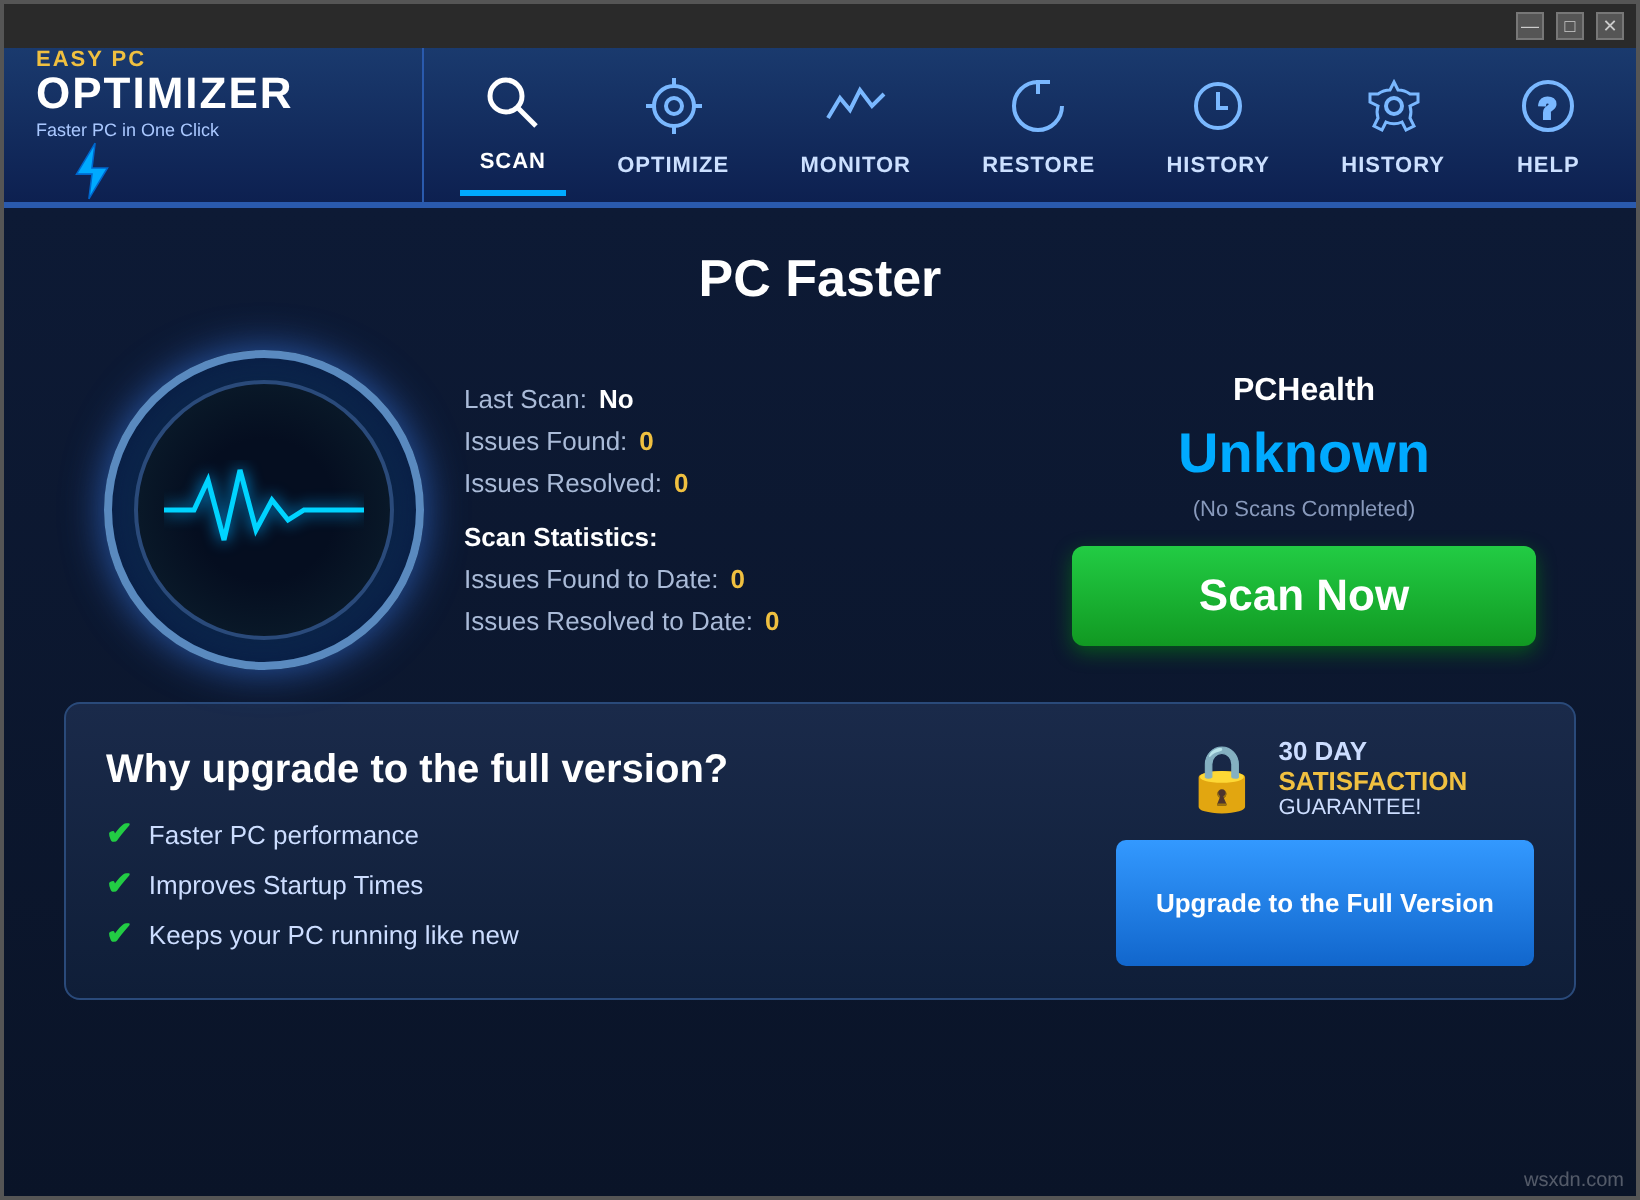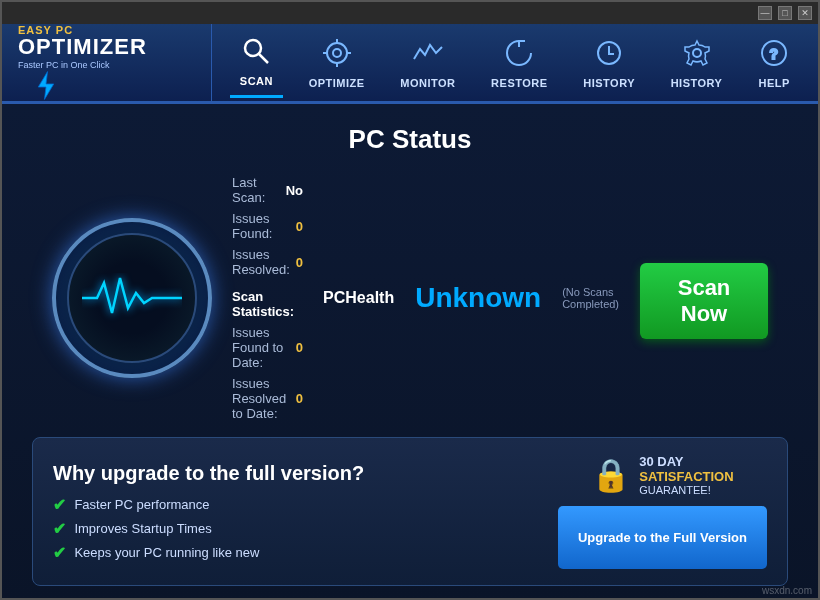--- a/index.html
+++ b/index.html
@@ -204,23 +204,23 @@
     }
     .section-title {
       font-weight: bold;
       color: white;
       margin-top: 6px;
     }
 
     
     .pchealth-area {
       display: flex;
-      flex-direction: row;
-      align-items: center;
-      gap: 21px;
+      flex-direction: column;
+      align-items: center;
+      gap: 6px;
       min-width: 200px;
     }
     .pchealth-label {
       color: white;
       font-size: 16px;
       font-weight: bold;
     }
     .pchealth-status {
       color: #00aaff;
       font-size: 28px;
@@ -430,21 +430,21 @@
             <text x="16" y="22" text-anchor="middle" fill="#7ab8ff" font-size="14" font-weight="bold">?</text>
           </svg>
       </span>
       <span>HELP</span>
     </div>
   </nav>
 </div>
 
 <div class="main">
 
-  <div class="page-title">PC Status</div>
+  <div class="page-title">PC Faster</div>
 
   <div class="status-panel">
 
     <div class="gauge-circle">
       <div class="gauge-inner">
         <svg class="heartbeat-svg" viewBox="0 0 100 50">
           <polyline points="0,25 15,25 22,10 30,40 38,5 46,35 54,20 62,30 70,25 100,25" stroke="#00d4ff" stroke-width="2.5" fill="none" style="filter: drop-shadow(0 0 4px #00aaff)"></polyline>
         </svg>
       </div>
     </div>

